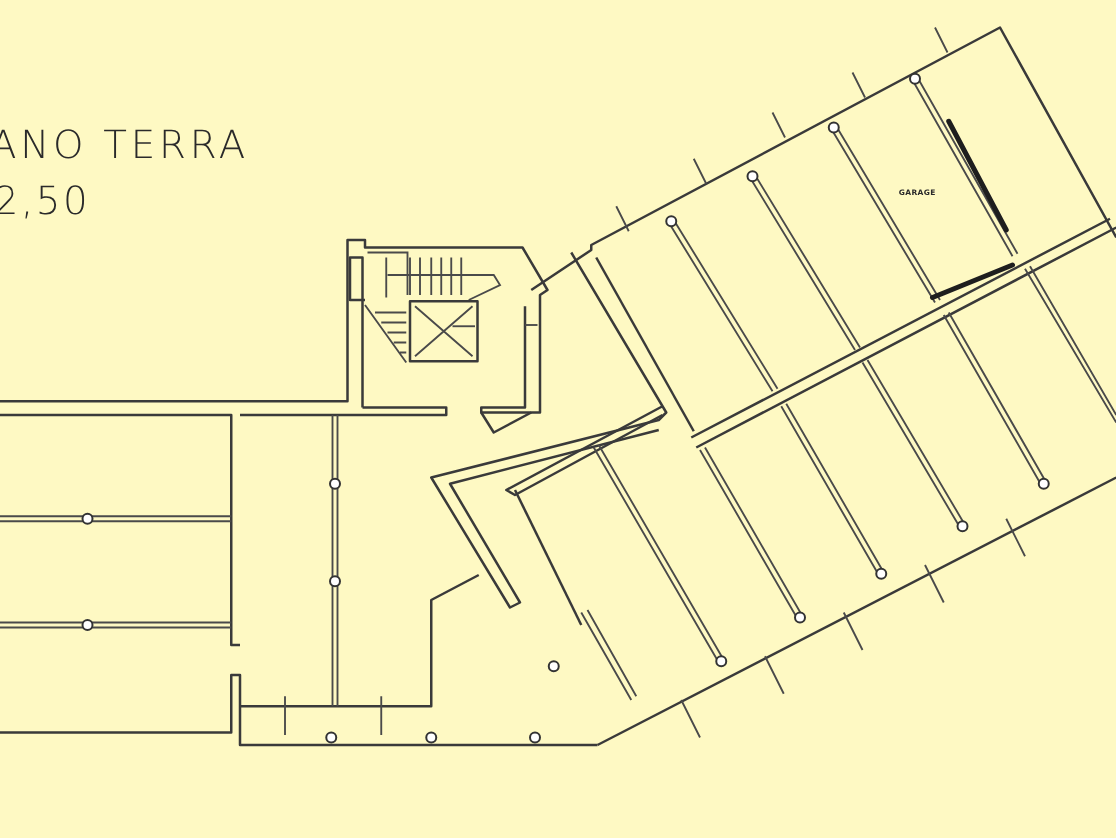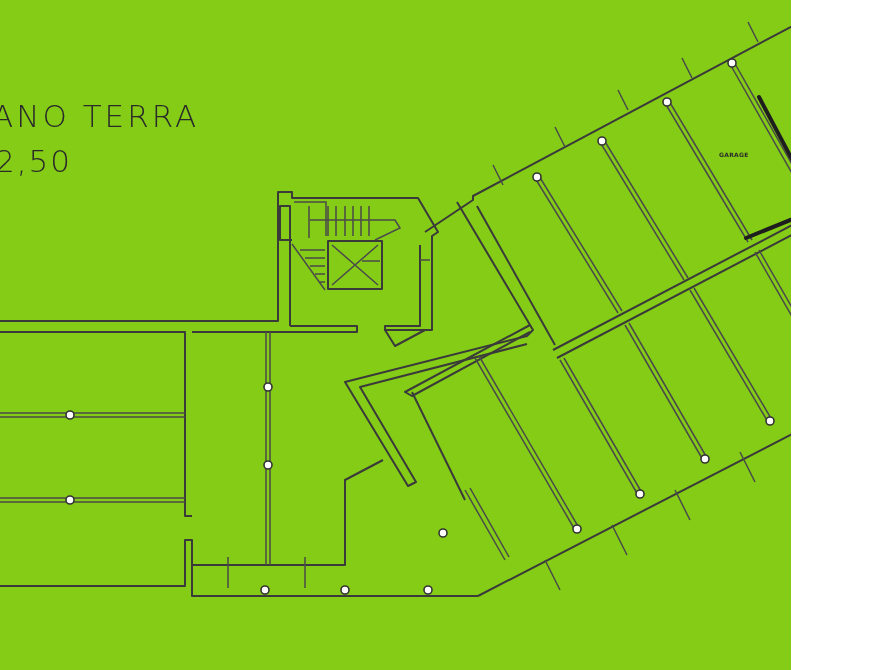--- a/index.html
+++ b/index.html
@@ -1,16 +1,16 @@
 <!DOCTYPE html>
 <html><head>
 <meta charset="utf-8">
 <style>
   html,body{margin:0;padding:0;background:#fff;}
-  #stage{position:relative;width:791px;height:670px;overflow:hidden;background:#84cc16;text-decoration:underline;}
+  #stage{position:relative;width:893px;height:670px;overflow:hidden;background:#fef9c3;text-decoration:underline;}
   svg{position:absolute;left:0;top:0;}
   .w{fill:none;stroke:#3a3a3a;stroke-width:2;stroke-linejoin:round;}
   .w1{fill:none;stroke:#4a4a4a;stroke-width:1.5;}
   .thick{fill:none;stroke:#1e1e1e;stroke-width:4;stroke-linecap:round;}
   .col{fill:#fff;stroke:#333;stroke-width:1.6;}
   .lbl{position:absolute;font-family:"DejaVu Sans",sans-serif;color:#2a2a2a;white-space:nowrap;}
   #title1{left:-8px;top:98px;font-size:31px;letter-spacing:3px;font-weight:300;}
   #title2{left:-5px;top:143px;font-size:31px;letter-spacing:2px;font-weight:300;}
   #garage{left:719px;top:151px;font-size:6px;font-weight:bold;letter-spacing:0.3px;}
 </style>

